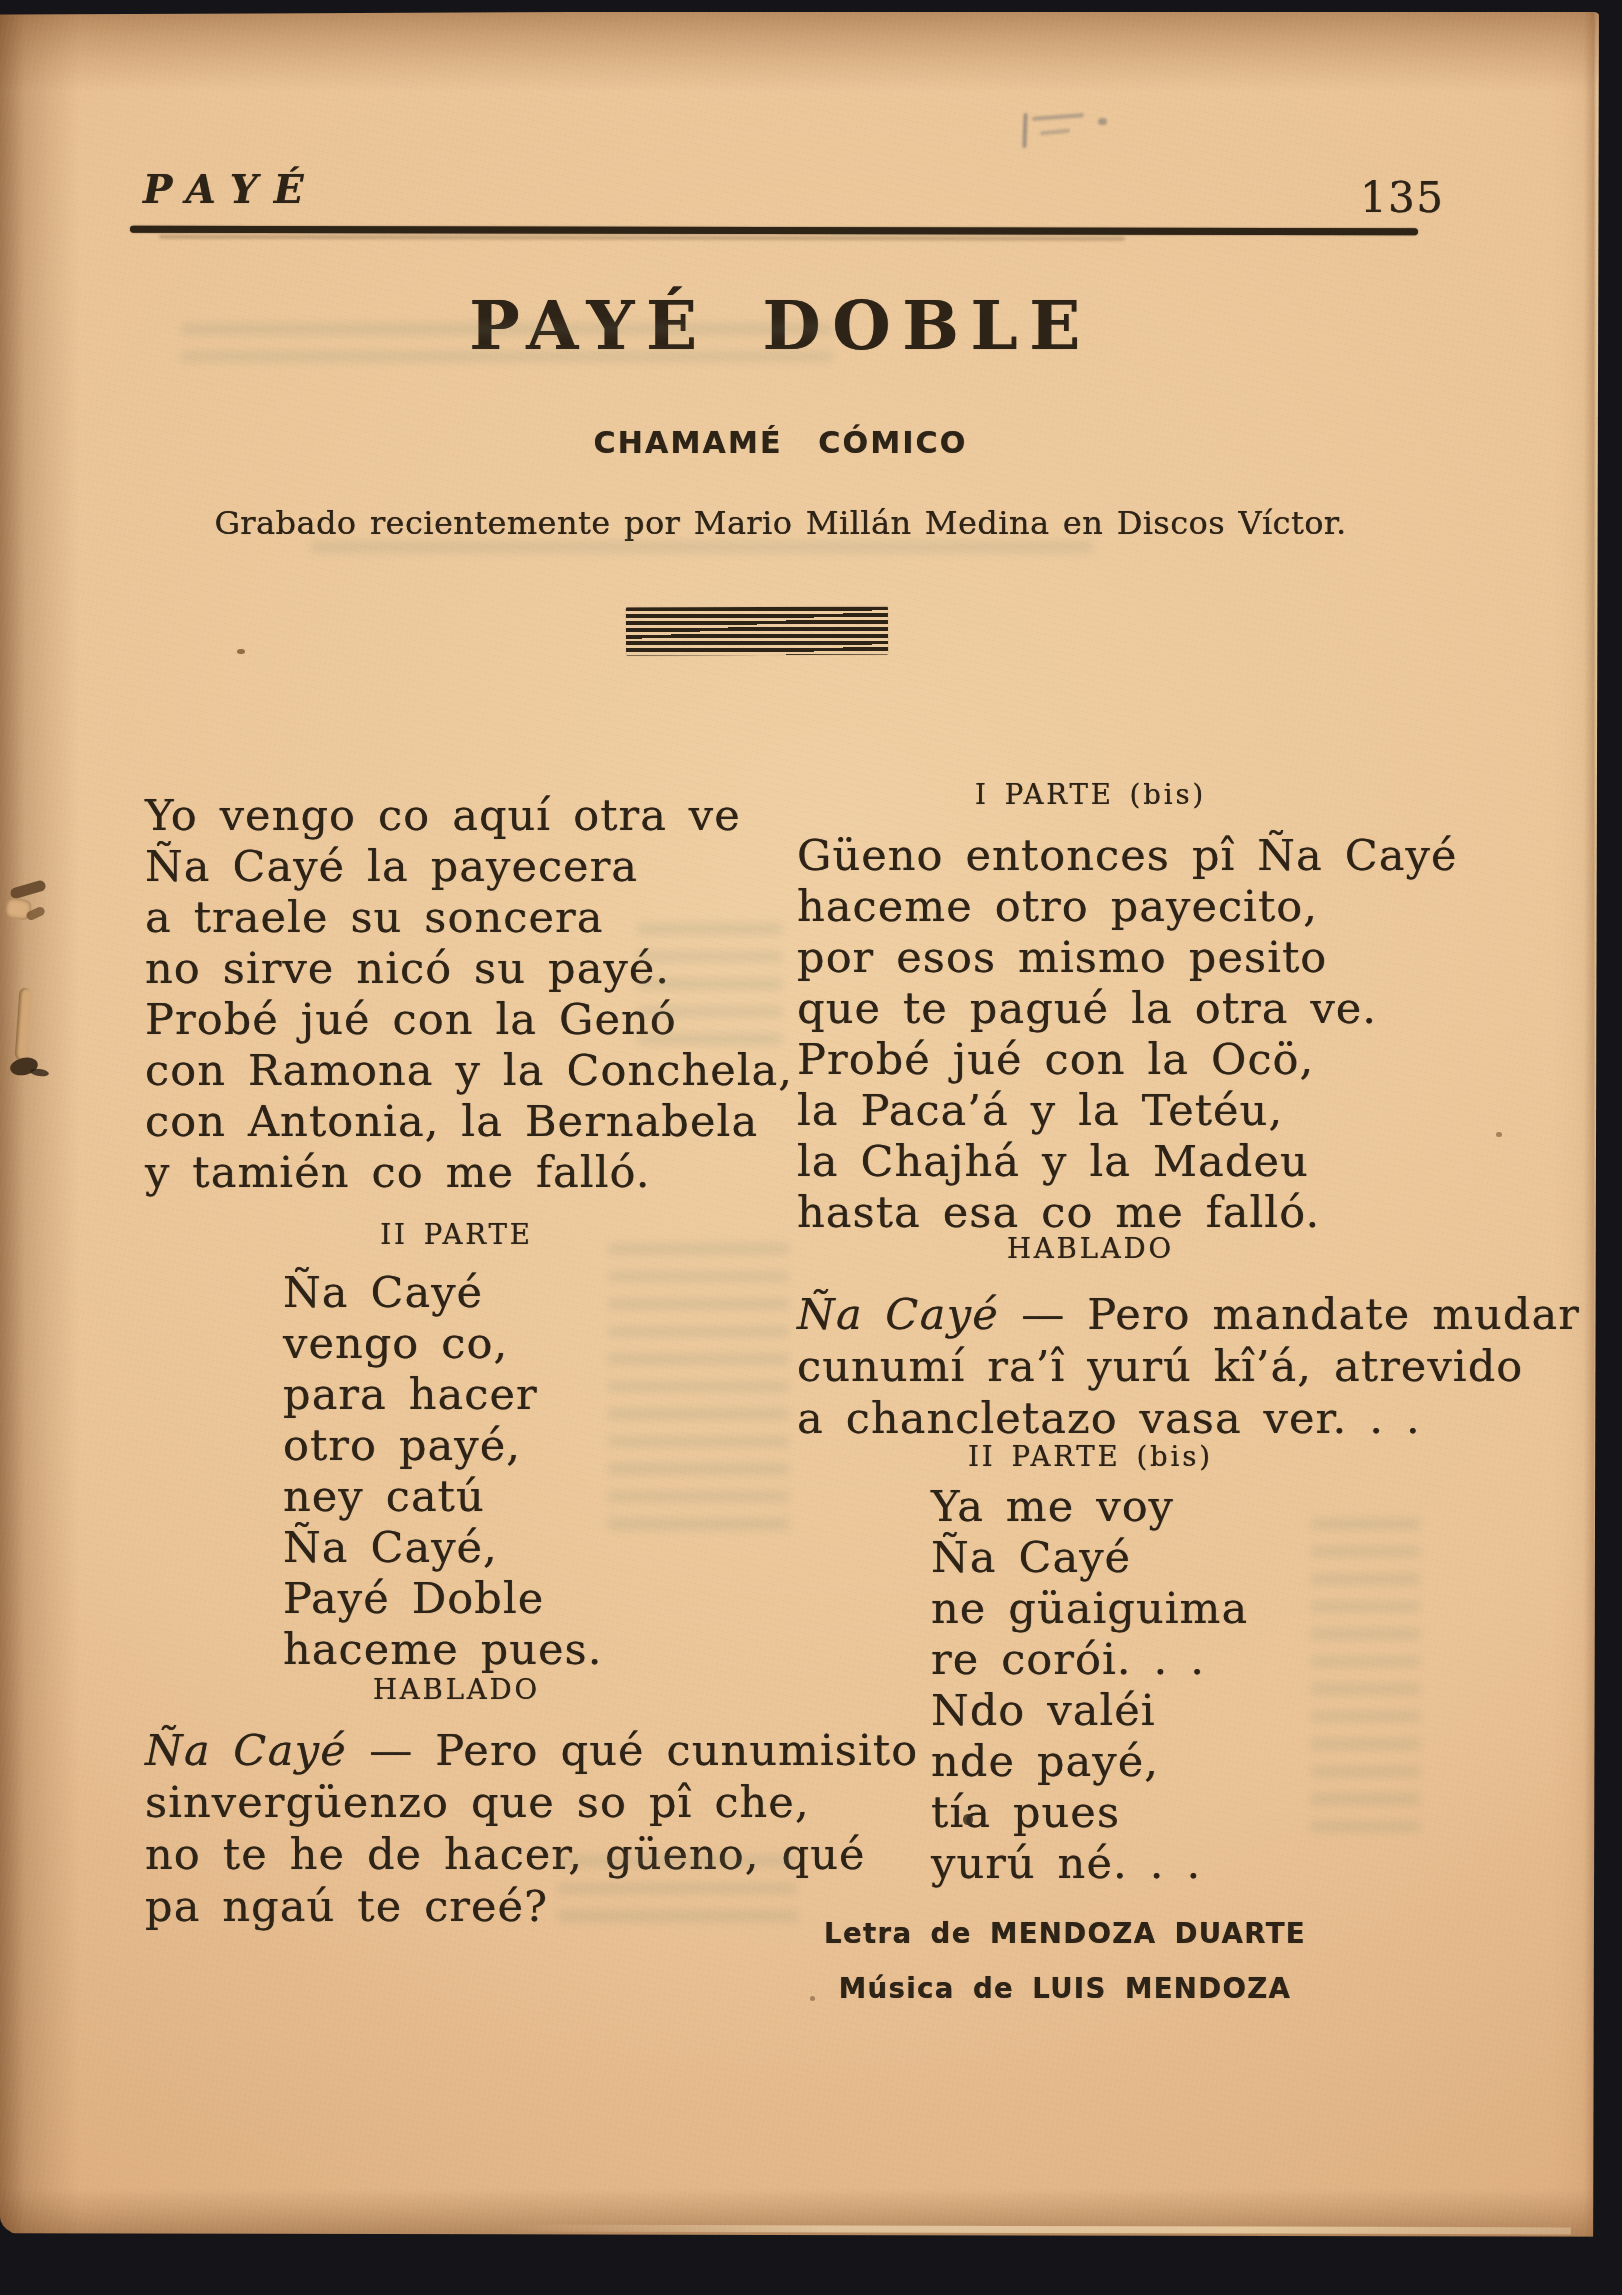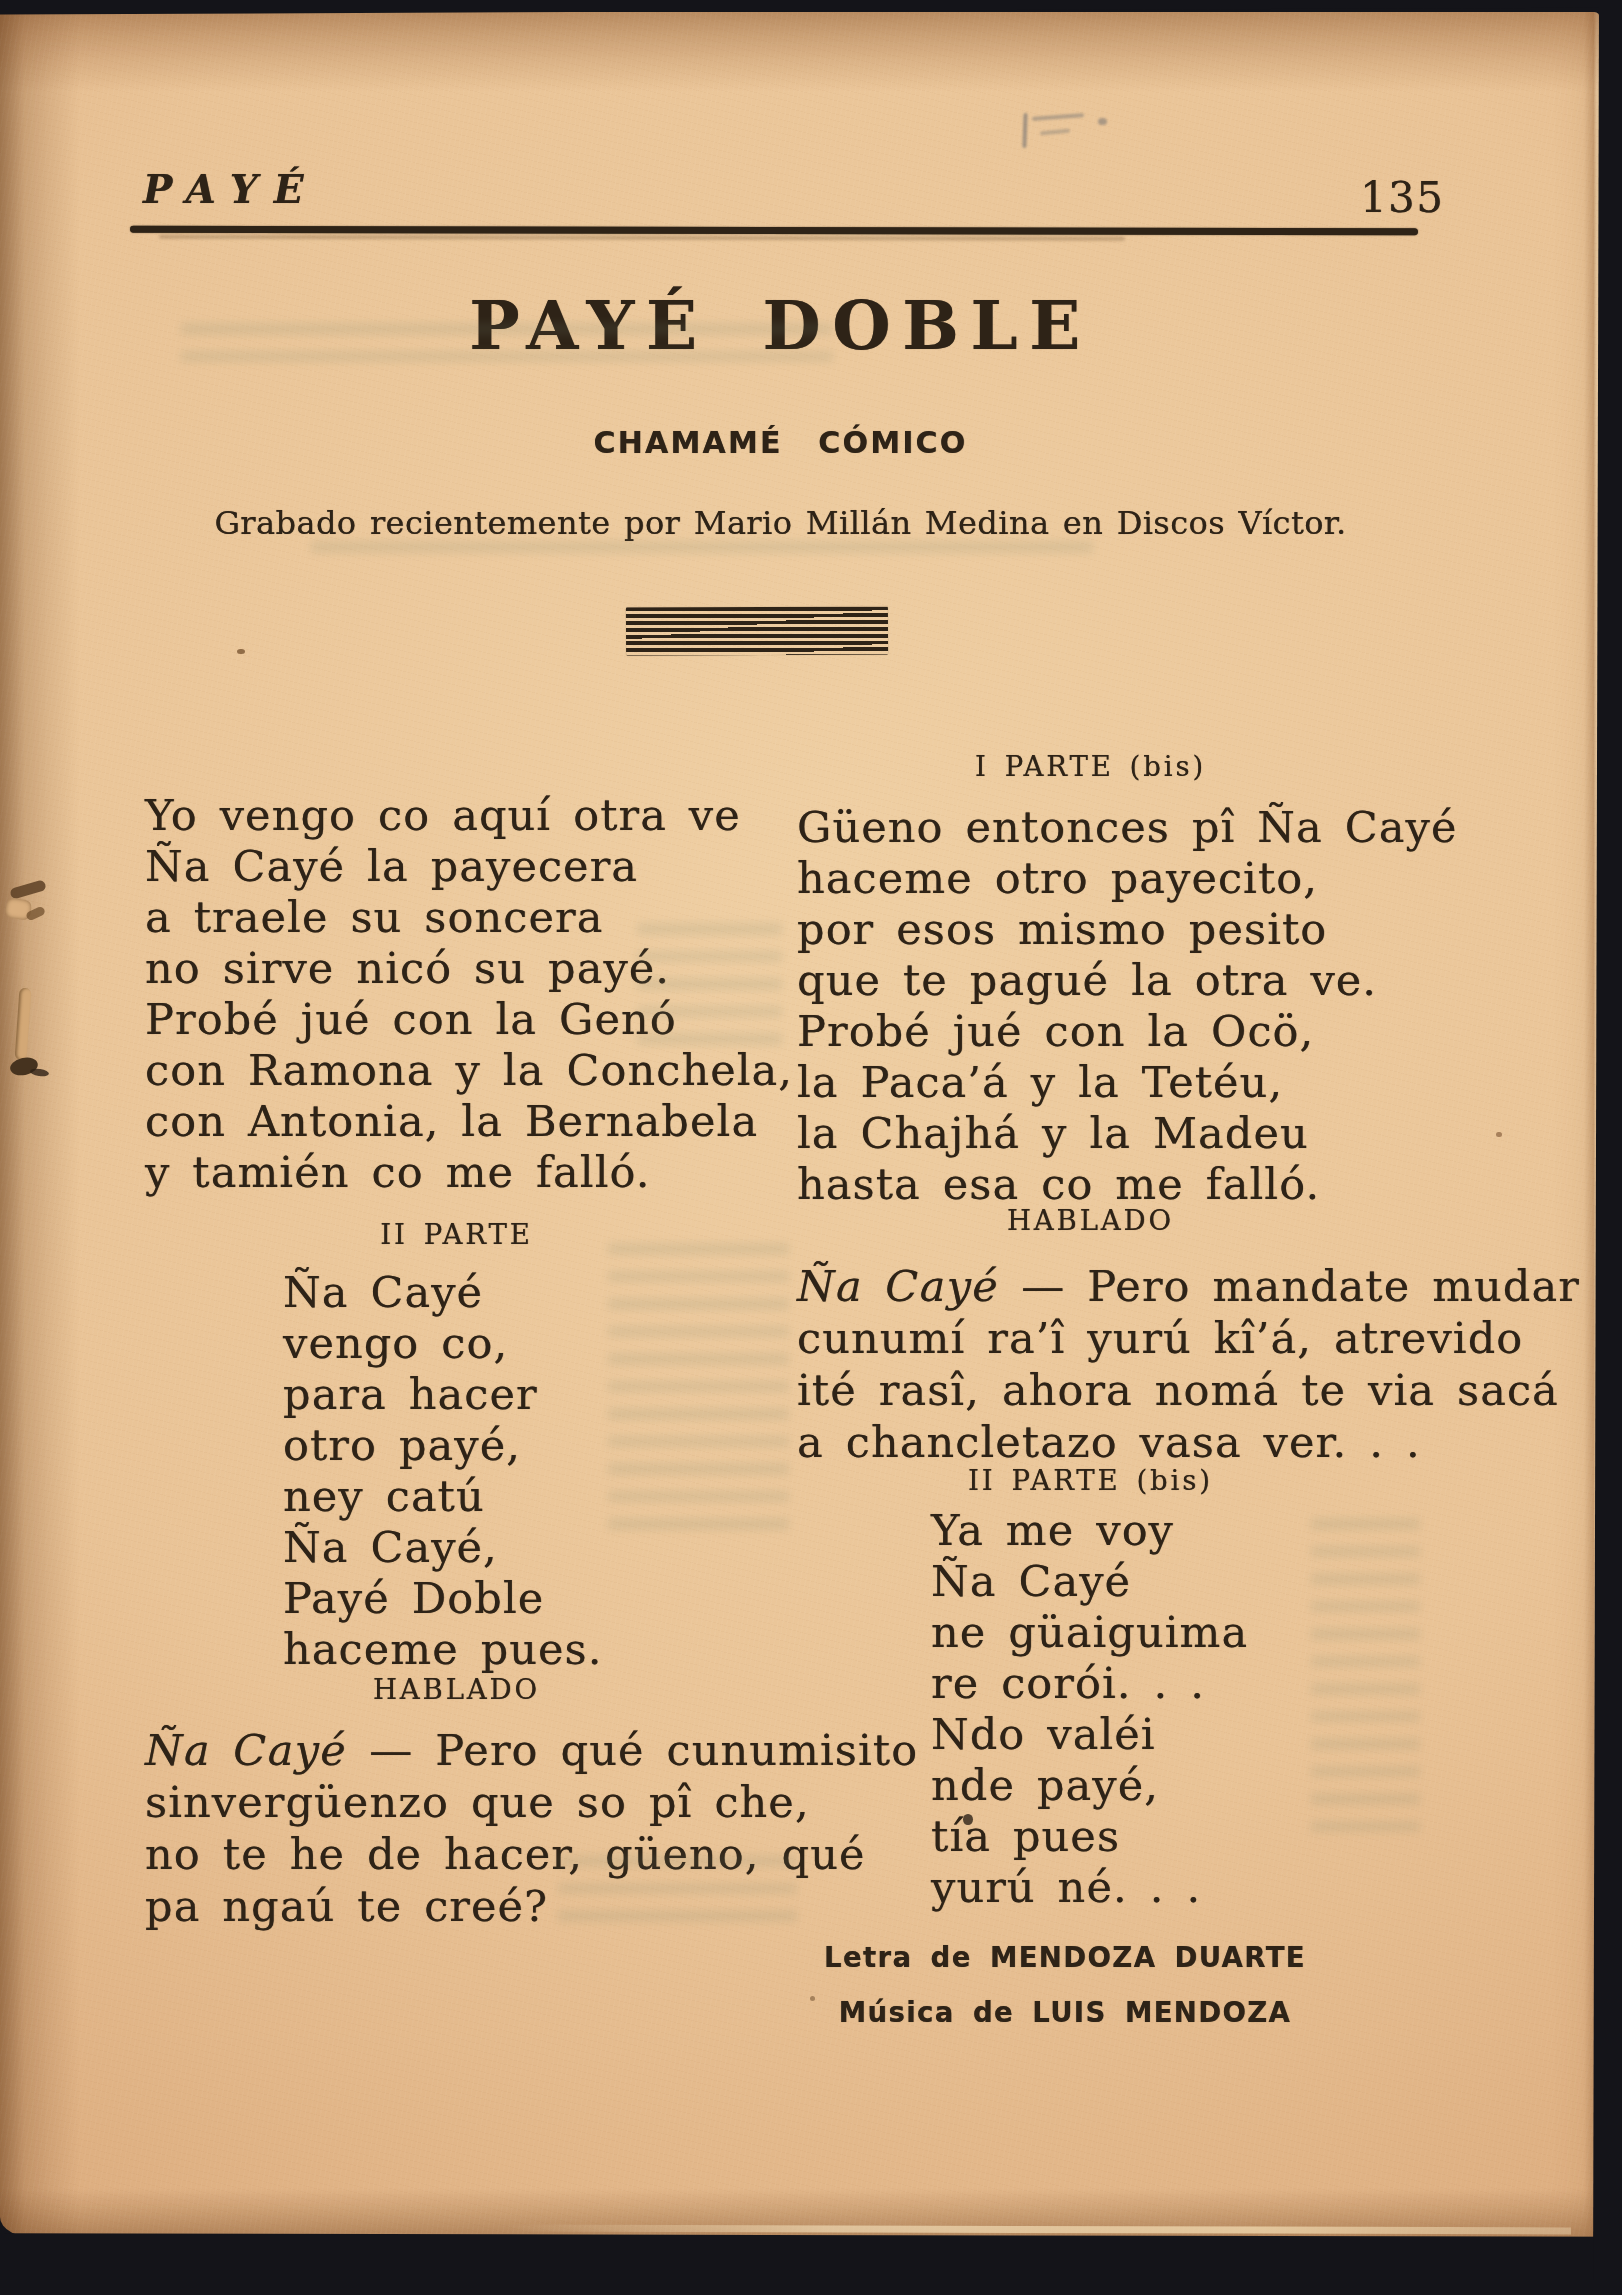--- a/index.html
+++ b/index.html
@@ -32,21 +32,21 @@
   .song-title{top:274px;font-size:67px;font-weight:bold;letter-spacing:11.6px;word-spacing:19px;white-space:nowrap;}
   .genre{top:413px;font-family:"DejaVu Sans", sans-serif;font-weight:bold;font-size:30px;
          letter-spacing:2.2px;word-spacing:23px;white-space:nowrap;}
   .recnote{top:492px;font-size:32px;letter-spacing:0.4px;word-spacing:2.9px;white-space:nowrap;}
   .staff{position:absolute;left:626px;top:595px;width:262px;height:48px;
      background:repeating-linear-gradient(180deg, #2e2317 0px 3.9px, rgba(0,0,0,0) 3.9px 6.8px);
      border-radius:1.4px; box-shadow:0 0 0.7px rgba(46,35,23,.7);transform:rotate(-0.2deg);}
   
   .col{position:absolute;font-size:43px;line-height:51px;letter-spacing:1.1px;word-spacing:7.2px;}
   #col-left{left:145px;top:778px;width:623px;}
-  #col-right{left:797px;top:738px;width:652px;}
+  #col-right{left:797px;top:766px;width:652px;}
   .vline{white-space:nowrap;}
   .sechead{font-size:27.5px;line-height:32px;letter-spacing:2.9px;word-spacing:4.3px;text-align:center;}
   #col-left .sechead{width:623px;}
   #col-right .sechead{width:587px;}
   .indent-l{margin-left:138px;}
   .indent-r{margin-left:134px;}
   .hablado{line-height:52px;}
   .hablado em{font-style:italic;letter-spacing:1.4px;}
   .credits{margin-top:17.4px;width:536px;text-align:center;font-family:"DejaVu Sans", sans-serif;
            font-weight:bold;font-size:27.5px;line-height:55px;letter-spacing:1.4px;white-space:nowrap;}
@@ -127,21 +127,20 @@
           <div class="vline">que te pagué la otra ve.</div>
           <div class="vline">Probé jué con la Ocö,</div>
           <div class="vline">la Paca’á y la Tetéu,</div>
           <div class="vline">la Chajhá y la Madeu</div>
           <div class="vline">hasta esa co me falló.</div>
         </div>
       <div class="sechead sp-f">HABLADO</div>
       <div class="hablado sp-g">
         <div class="vline"><em>Ña Cayé</em> <span>— Pero mandate mudar</span></div>
         <div class="vline">cunumí ra’î yurú kî’á, atrevido</div>
-        <div class="vline">ité rasî, ahora nomá te via sacá</div>
         <div class="vline">a chancletazo vasa ver. . .</div>
       </div>
       <div class="sechead sp-h">II PARTE (bis)</div>
       <div class="stanza indent-r sp-i">
           <div class="vline">Ya me voy</div>
           <div class="vline">Ña Cayé</div>
           <div class="vline">ne güaiguima</div>
           <div class="vline">re corói. . .</div>
           <div class="vline">Ndo valéi</div>
           <div class="vline">nde payé,</div>

